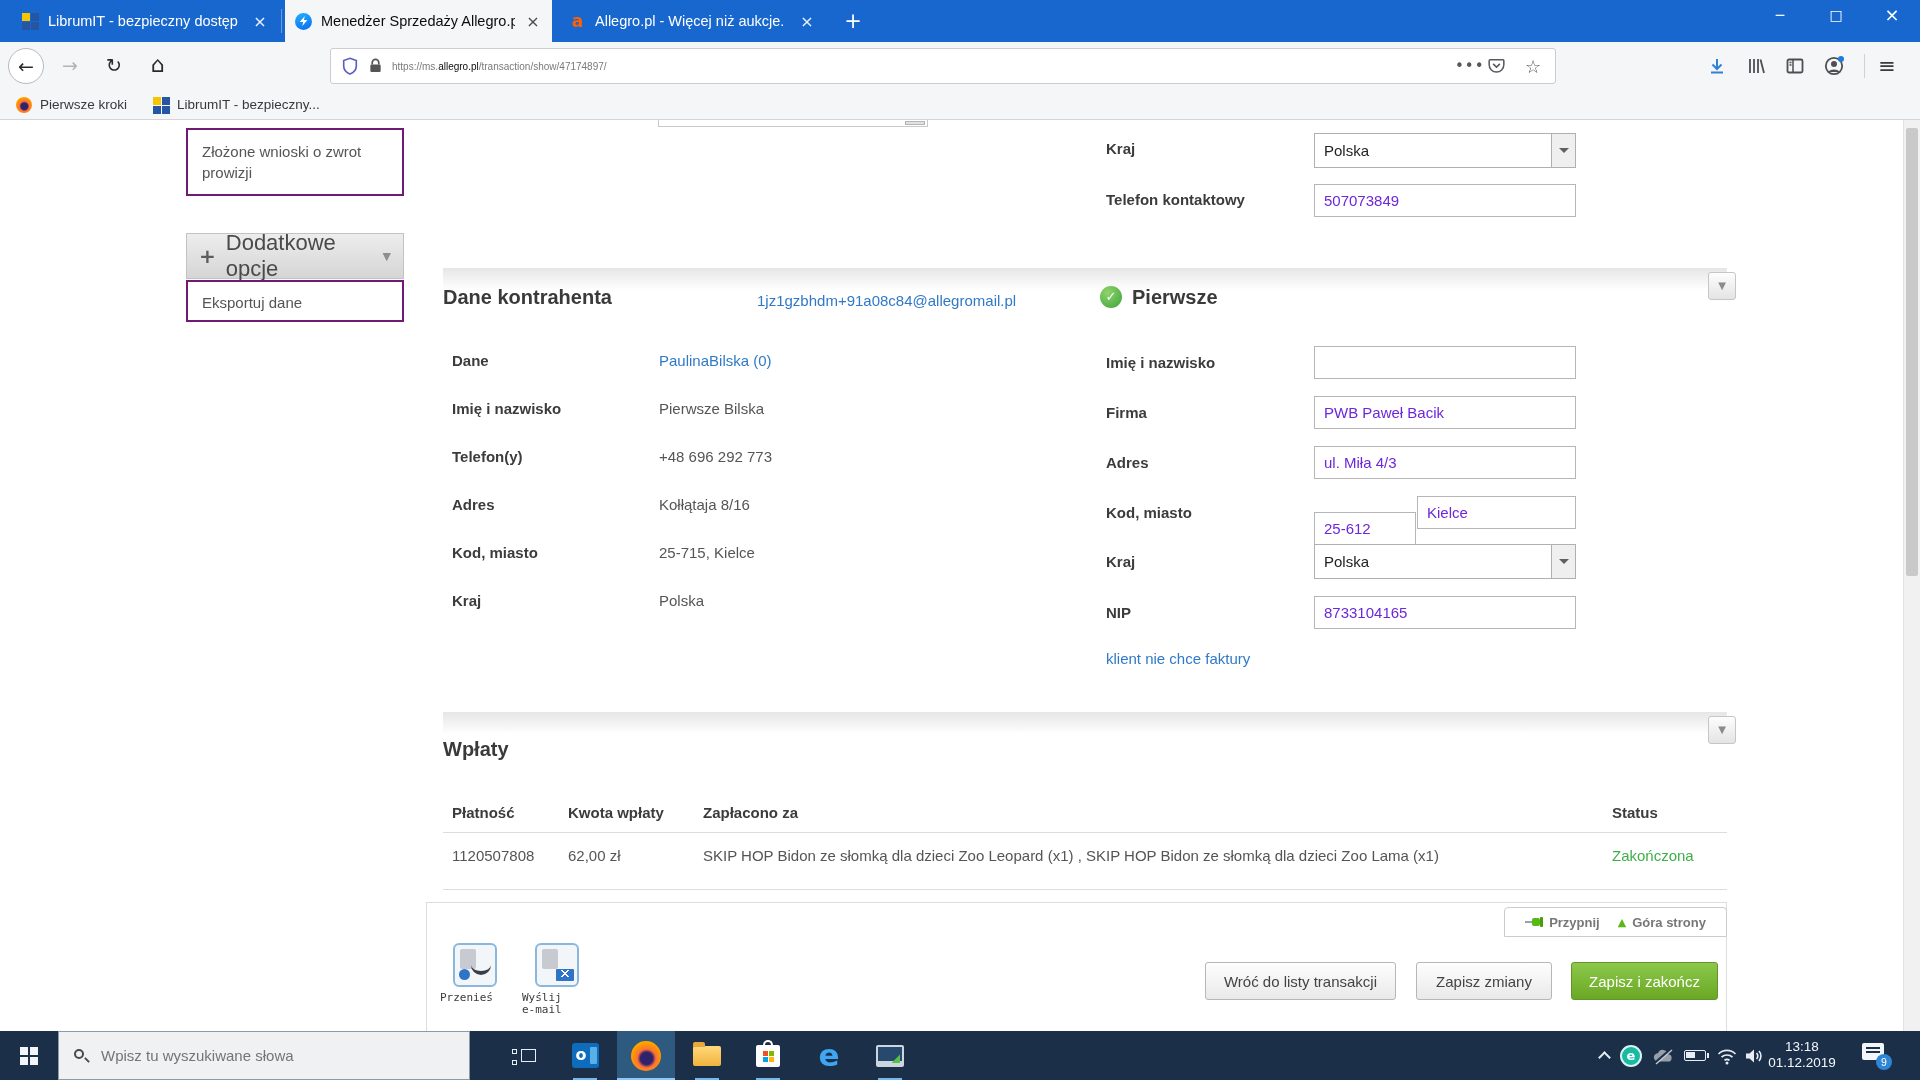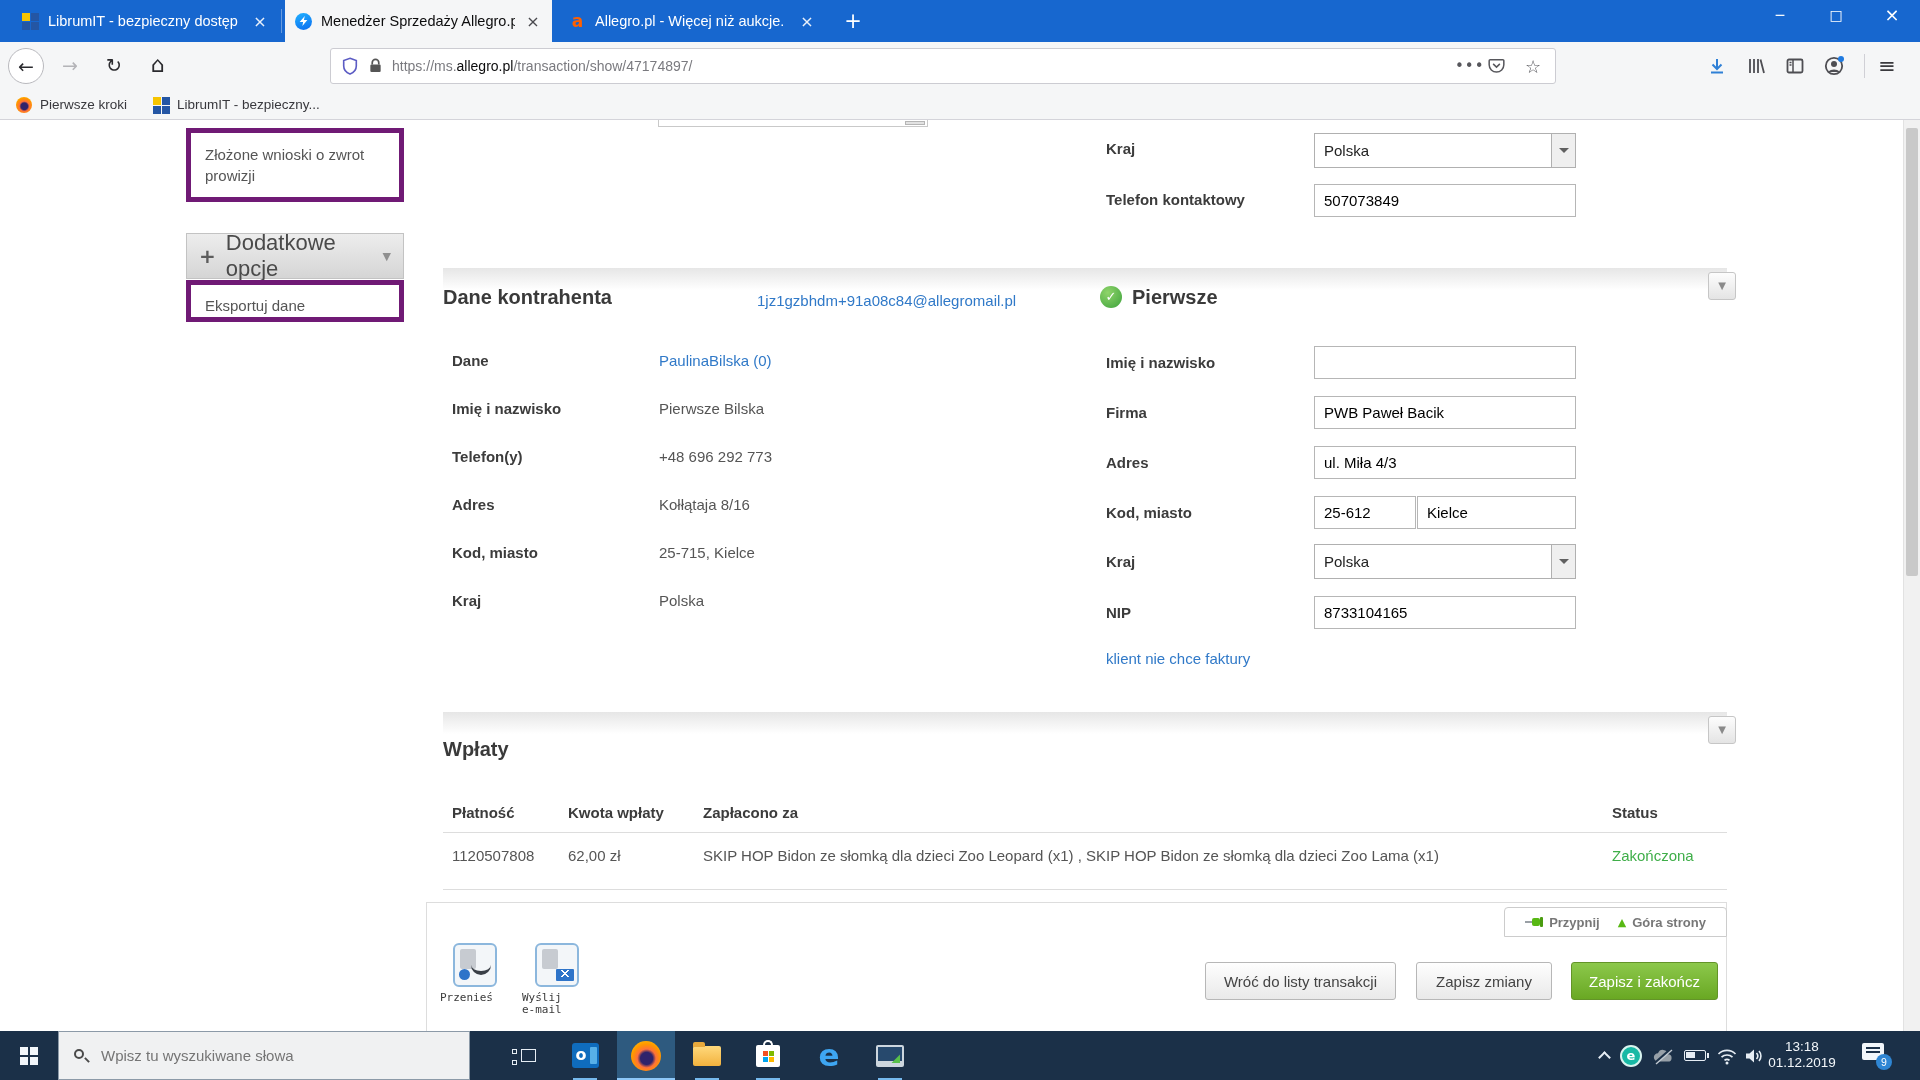--- a/index.html
+++ b/index.html
@@ -33,21 +33,21 @@
   .fav-allegro{color:#ff6000;font-weight:bold;font-size:17px;line-height:17px;text-align:center}
 
   
   .navbar{position:absolute;left:0;top:42px;width:1920px;height:48px;background:#f5f6f7}
   .navbtn{position:absolute;top:6px;width:36px;height:36px;text-align:center;line-height:34px;
           font-size:19px;color:#2a2a2e;border-radius:50%}
   .navbtn.circle{border:1px solid #b9b9be;background:#fff}
   .navbtn.disabled{color:#b4b4b8}
   .urlbar{position:absolute;left:330px;top:6px;width:1226px;height:36px;background:#fff;
           border:1px solid #ccccd2;border-radius:3px;display:flex;align-items:center;padding:0 10px;gap:9px}
-  .urltext{flex:1;font-size:14px;color:#7a7a7f;white-space:nowrap;overflow:hidden}
+  .urltext{flex:1;font-size:10px;color:#7a7a7f;white-space:nowrap;overflow:hidden}
   .urltext .dom{color:#0c0c0d}
   .urlicon{width:24px;text-align:center;color:#57575c;font-size:15px}
   .toolicon{position:absolute;top:10px;width:30px;height:28px;display:flex;align-items:center;justify-content:center}
   .toolsep{position:absolute;left:1864px;top:12px;width:1px;height:24px;background:#d0d0d6}
   .menu-glyph{font-size:21px;color:#39393d}
 
   
   .bookmarks{position:absolute;left:0;top:90px;width:1920px;height:30px;background:#f5f6f7;
              border-bottom:1px solid #d4d4da;display:flex;align-items:center;padding-left:16px;gap:26px}
   .bmitem{display:flex;align-items:center;gap:8px;font-size:13.5px;color:#38383d}
@@ -56,33 +56,33 @@
 
   
   .page{position:absolute;left:0;top:120px;width:1920px;height:911px;background:#fff;overflow:hidden}
   .scrolltrack{position:absolute;left:1903px;top:0;width:17px;height:911px;background:#f1f1f1;border-left:1px solid #e2e2e2}
   .scrollthumb{position:absolute;left:2px;top:8px;width:12px;height:448px;background:#c9c9c9;border-radius:2px}
   .partialbox{position:absolute;left:658px;top:0;width:270px;height:7px;
               border:1px solid #c9c9c9;border-top:none;background:#fff}
   .partialhandle{position:absolute;right:2px;top:1px;width:20px;height:4px;background:#e2e2e2;border:1px solid #b5b5b5}
 
   
-  .sidebox{position:absolute;left:186px;width:218px;border:5px solid #701a75;background:#fff}
+  .sidebox{position:absolute;left:186px;width:218px;border:2px solid #701a75;background:#fff}
   .sb-text{padding:11px 14px;font-size:15px;color:#555;line-height:1.4}
   .sb-head{position:absolute;left:186px;top:113px;width:218px;height:46px;border:1px solid #c3c3c3;
            background:linear-gradient(#ededed,#d5d5d5);display:flex;align-items:center;padding:0 12px;gap:10px}
   .sb-head .plus{font-weight:bold;font-size:20px;color:#5d5d5d}
   .sb-head .cap{font-weight:normal;font-size:22px;color:#4a4a4a;flex:1}
   .sb-head .arr{font-size:11px;color:#8f8f8f}
 
   
   .lbl{font-weight:bold;font-size:15px;color:#3c3c3c}
   .val{font-size:15px;color:#555}
   .link{font-size:15px;color:#3079c8;text-decoration:none;cursor:pointer}
-  .inp{position:absolute;height:33px;border:1px solid #b6b6b6;background:#fff;font-size:15px;color:#000000;
+  .inp{position:absolute;height:33px;border:1px solid #b6b6b6;background:#fff;font-size:15px;color:#6d28d9;
        padding:0 9px;font-family:"Liberation Sans",sans-serif}
   .sel{position:absolute;height:35px;border:1px solid #b0b0b0;background:#fff;display:flex;align-items:center}
   .sel .sv{flex:1;padding:0 9px;font-size:15px;color:#222}
   .sel .sb{width:24px;align-self:stretch;background:#efefef;border-left:1px solid #b0b0b0;
            display:flex;align-items:center;justify-content:center}
   .sel .tri{width:0;height:0;border:5px solid transparent;border-top-color:#606060;margin-top:5px}
 
   .band{position:absolute;left:443px;width:1284px;height:22px;background:linear-gradient(#e6e6e6,#ffffff)}
   .collapse{position:absolute;left:1708px;width:28px;height:28px;border:1px solid #c6c6c6;border-radius:3px;
             background:linear-gradient(#fdfdfd,#e4e4e4);text-align:center;line-height:26px;font-size:10px;color:#8a8a8a}
@@ -360,21 +360,21 @@
     <div class="frow" style="top:276px;height:33px">
       <span class="lbl">Firma</span>
       <input class="inp" style="left: 208px; top: 0px; width: 262px;" value="PWB Paweł Bacik">
     </div>
     <div class="frow" style="top:326px;height:33px">
       <span class="lbl">Adres</span>
       <input class="inp" style="left: 208px; top: 0px; width: 262px;" value="ul. Miła 4/3">
     </div>
     <div class="frow" style="top:376px;height:33px">
       <span class="lbl">Kod, miasto</span>
-      <input class="inp" style="left: 208px; top: 0px; width: 102px;" value="25-612">
+      <input class="inp" style="left: 208px; top: 16px; width: 102px;" value="25-612">
       <input class="inp" style="left: 311px; top: 0px; width: 159px;" value="Kielce">
     </div>
     <div class="frow" style="top:424px;height:35px">
       <span class="lbl" style="line-height:35px">Kraj</span>
       <div class="sel" style="left:208px;top:0;width:262px">
         <span class="sv">Polska</span>
         <span class="sb">
             <span class="tri"></span>
           </span>
       </div>

